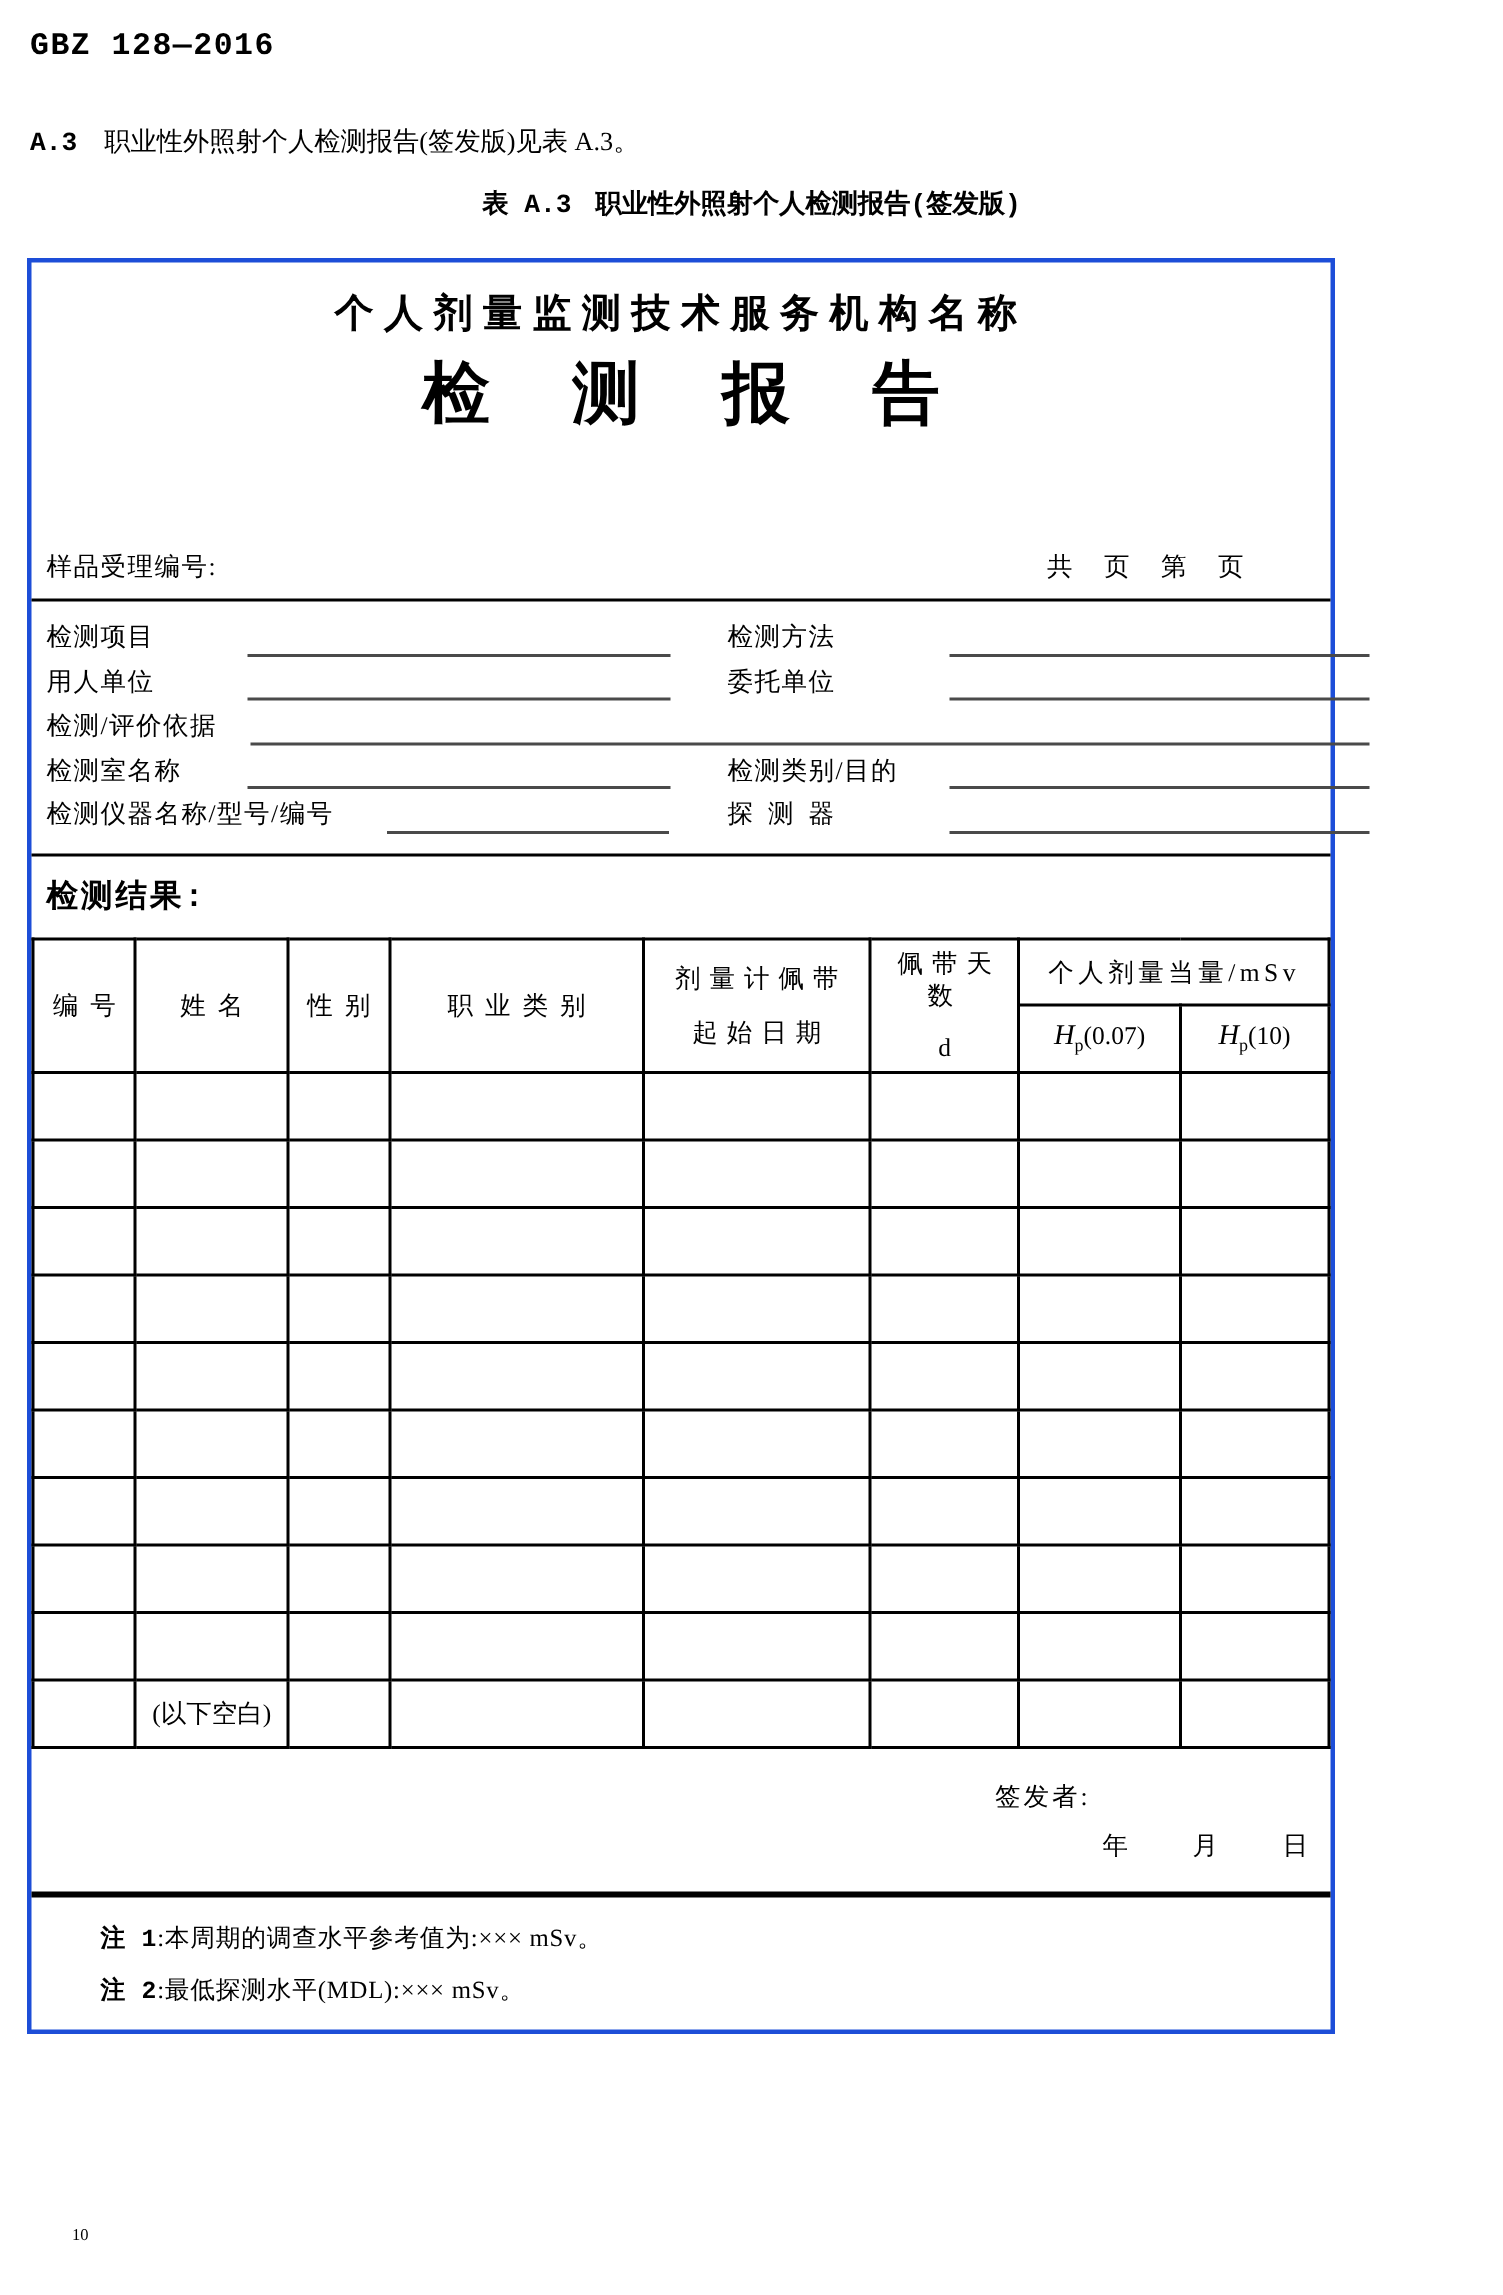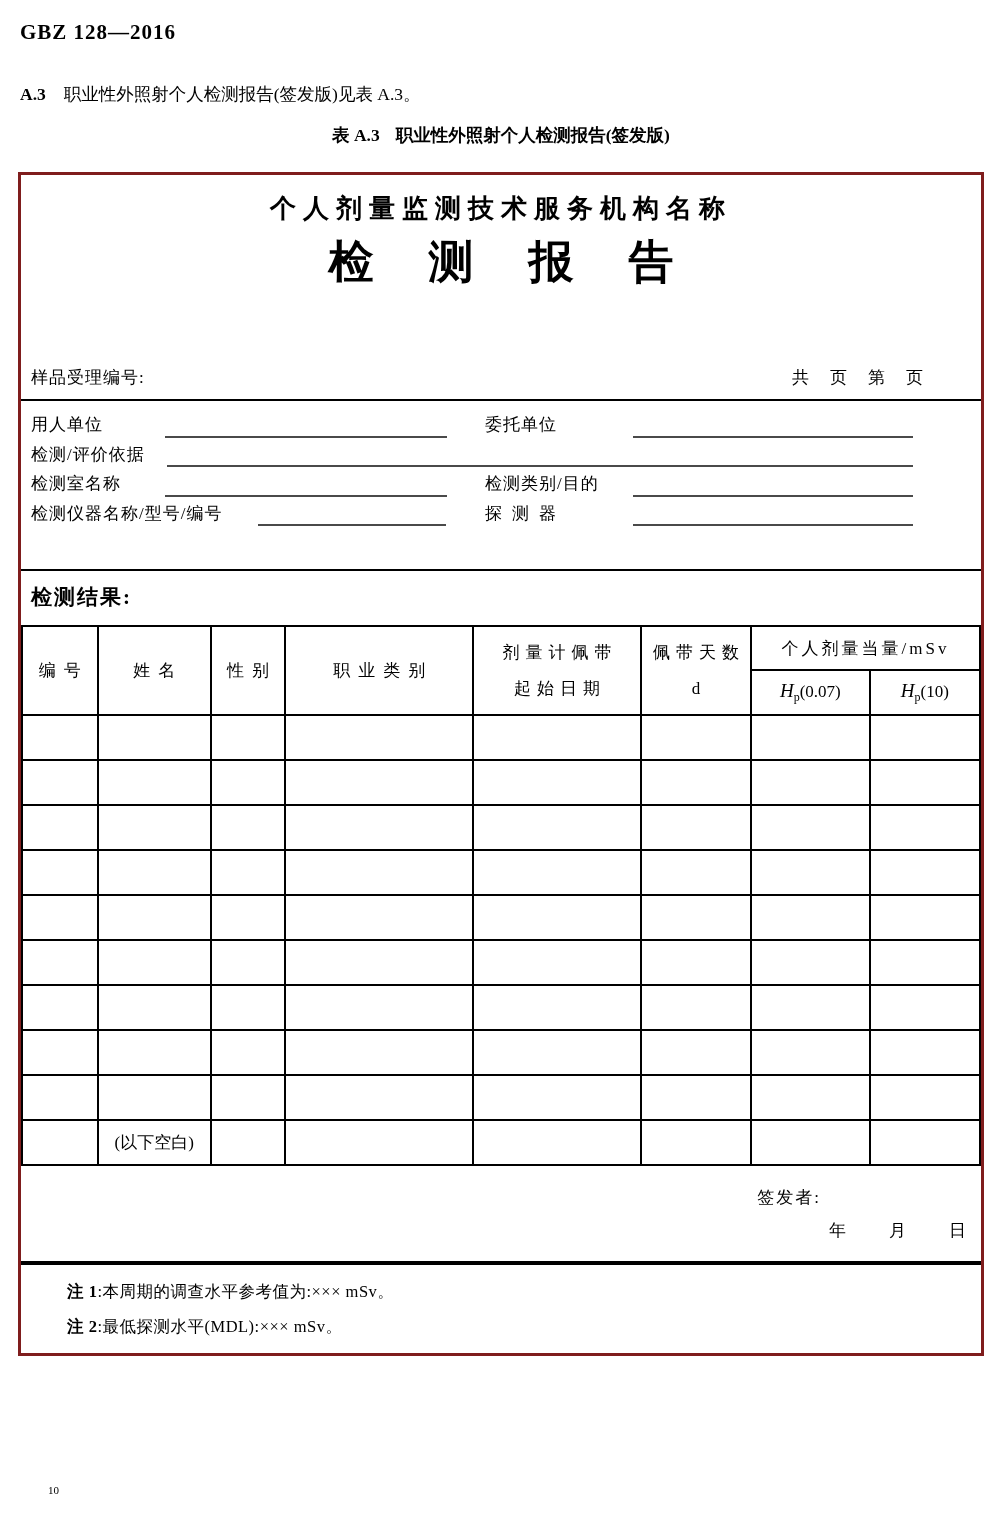--- a/index.html
+++ b/index.html
@@ -1,29 +1,29 @@
 <!DOCTYPE html>
 <html><head>
 <meta charset="utf-8">
 <style>
   html,body{margin:0;padding:0;background:#e8e8e8;}
   .page{position:relative;width:1002px;height:1530px;background:#ffffff;
         font-family:"Liberation Serif","DejaVu Serif",serif;color:#000;overflow:hidden;}
-  .heiti{font-family:Liberation Serif, serif;font-weight:bold;}
+  .heiti{font-family:Liberation Mono, monospace;font-weight:bold;}
 
   
   .std-code{position:absolute;left:20px;top:20px;font-size:21px;letter-spacing:1px;}
   .clause{position:absolute;left:20px;top:82px;font-size:17.5px;}
   .clause .clause-num{font-size:17.5px;margin-right:18px;margin-top:17px;}
   .caption{position:absolute;left:0;top:123px;width:100%;text-align:center;font-size:17.5px;}
   .caption .cap-label{margin-right:16px;}
   .page-num{position:absolute;left:48px;top:1484px;font-size:11px;}
 
   
-  .report{position:absolute;left:18px;top:172px;width:966px;border:3px solid #7f1d1d;box-sizing:border-box;}
+  .report{position:absolute;left:18px;top:172px;width:872px;border:3px solid #1d4ed8;box-sizing:border-box;}
   .sec{position:relative;box-sizing:border-box;}
 
   
   .head{height:208px;}
   .org{margin-top:16px;text-align:center;font-size:26px;letter-spacing:7px;}
   .big-title{margin-top:6px;text-align:center;font-size:45px;font-weight:bold;
              letter-spacing:55px;margin-right:-55px;}
   .sample-row{position:absolute;left:0;right:0;bottom:9px;height:24px;font-size:17px;}
   .sample-lbl{position:absolute;left:10px;letter-spacing:1px;}
   .pages-lbl{position:absolute;right:56px;letter-spacing:2px;white-space:pre;}
@@ -89,20 +89,26 @@
     <div class="sec head">
       <div class="org heiti">个人剂量监测技术服务机构名称</div>
       <div class="big-title">检测报告</div>
       <div class="sample-row">
         <span class="sample-lbl">样品受理编号:</span>
         <span class="pages-lbl">共　页　第　页</span>
       </div>
     </div>
 
     <div class="sec form">
+      <div class="form-row">
+        <span class="f-lbl">检测项目</span>
+        <span class="u u1l"></span>
+        <span class="f-lbl right">检测方法</span>
+        <span class="u u1r"></span>
+      </div>
       <div class="form-row">
         <span class="f-lbl">用人单位</span>
         <span class="u u1l"></span>
         <span class="f-lbl right">委托单位</span>
         <span class="u u1r"></span>
       </div>
       <div class="form-row">
         <span class="f-lbl">检测/评价依据</span>
         <span class="u u-long"></span>
       </div>

